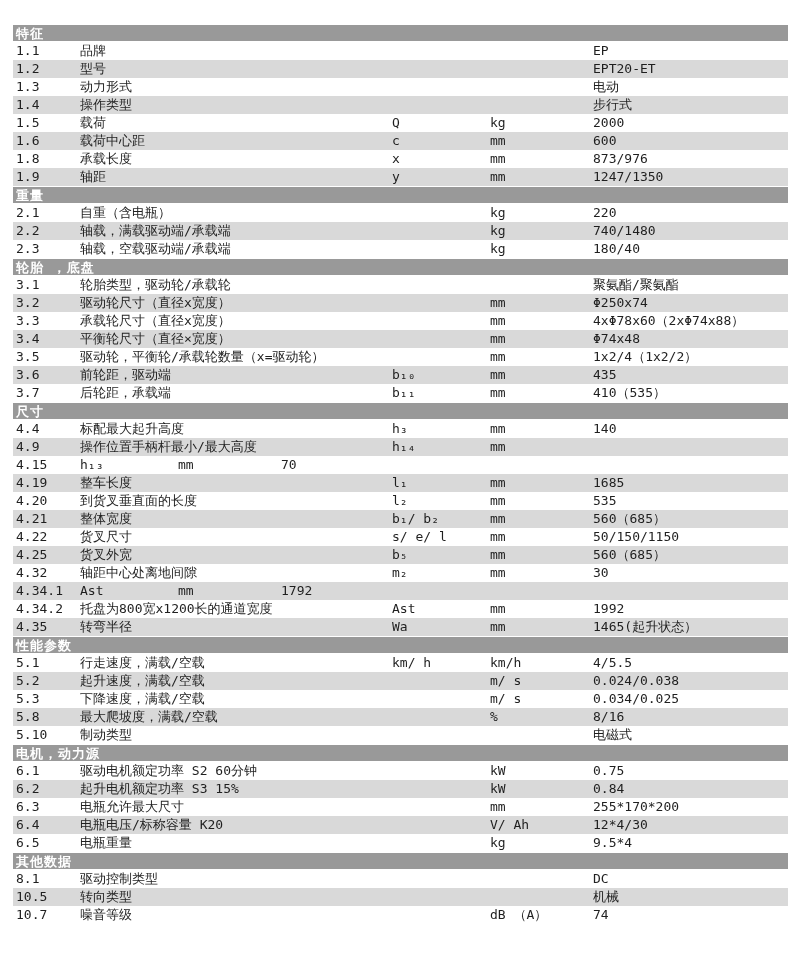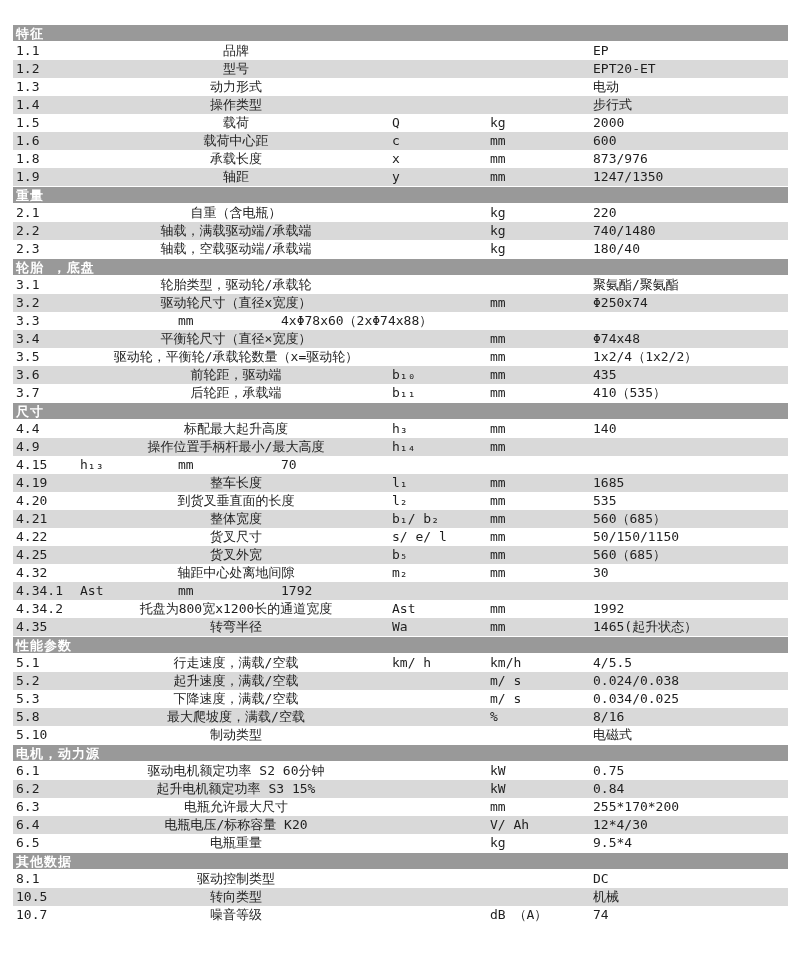--- a/index.html
+++ b/index.html
@@ -45,21 +45,21 @@
   }
   .row.stripe {
     background: var(--stripe-bg, #d9d9d9);
   }
   .cell {
     box-sizing: border-box;
     white-space: pre;
     overflow: hidden;
   }
   .c-id   { width: 67px;  padding-left: 3px; }
-  .c-name { width: 312px; text-align: center; }
+  .c-name { width: 312px; }
   .c-sym  { width: 98px;  }
   .c-unit { width: 103px; }
   .c-val  { flex: 1; }
 </style>
 </head>
 <body>
 
 <div class="page" style="color: rgb(31, 31, 31);">
   <div class="spec-table" id="spec-table">
       <div class="section-row">特征</div>
@@ -151,20 +151,21 @@
       </div>
       <div class="row stripe">
         <div class="cell c-id">3.2</div>
         <div class="cell c-name">驱动轮尺寸（直径x宽度）</div>
         <div class="cell c-sym"></div>
         <div class="cell c-unit">mm</div>
         <div class="cell c-val">Φ250x74</div>
       </div>
       <div class="row">
         <div class="cell c-id">3.3</div>
+        <div class="cell c-name">承载轮尺寸（直径x宽度）</div>
         <div class="cell c-sym"></div>
         <div class="cell c-unit">mm</div>
         <div class="cell c-val">4xΦ78x60（2xΦ74x88）</div>
       </div>
       <div class="row stripe">
         <div class="cell c-id">3.4</div>
         <div class="cell c-name">平衡轮尺寸（直径×宽度）</div>
         <div class="cell c-sym"></div>
         <div class="cell c-unit">mm</div>
         <div class="cell c-val">Φ74x48</div>

